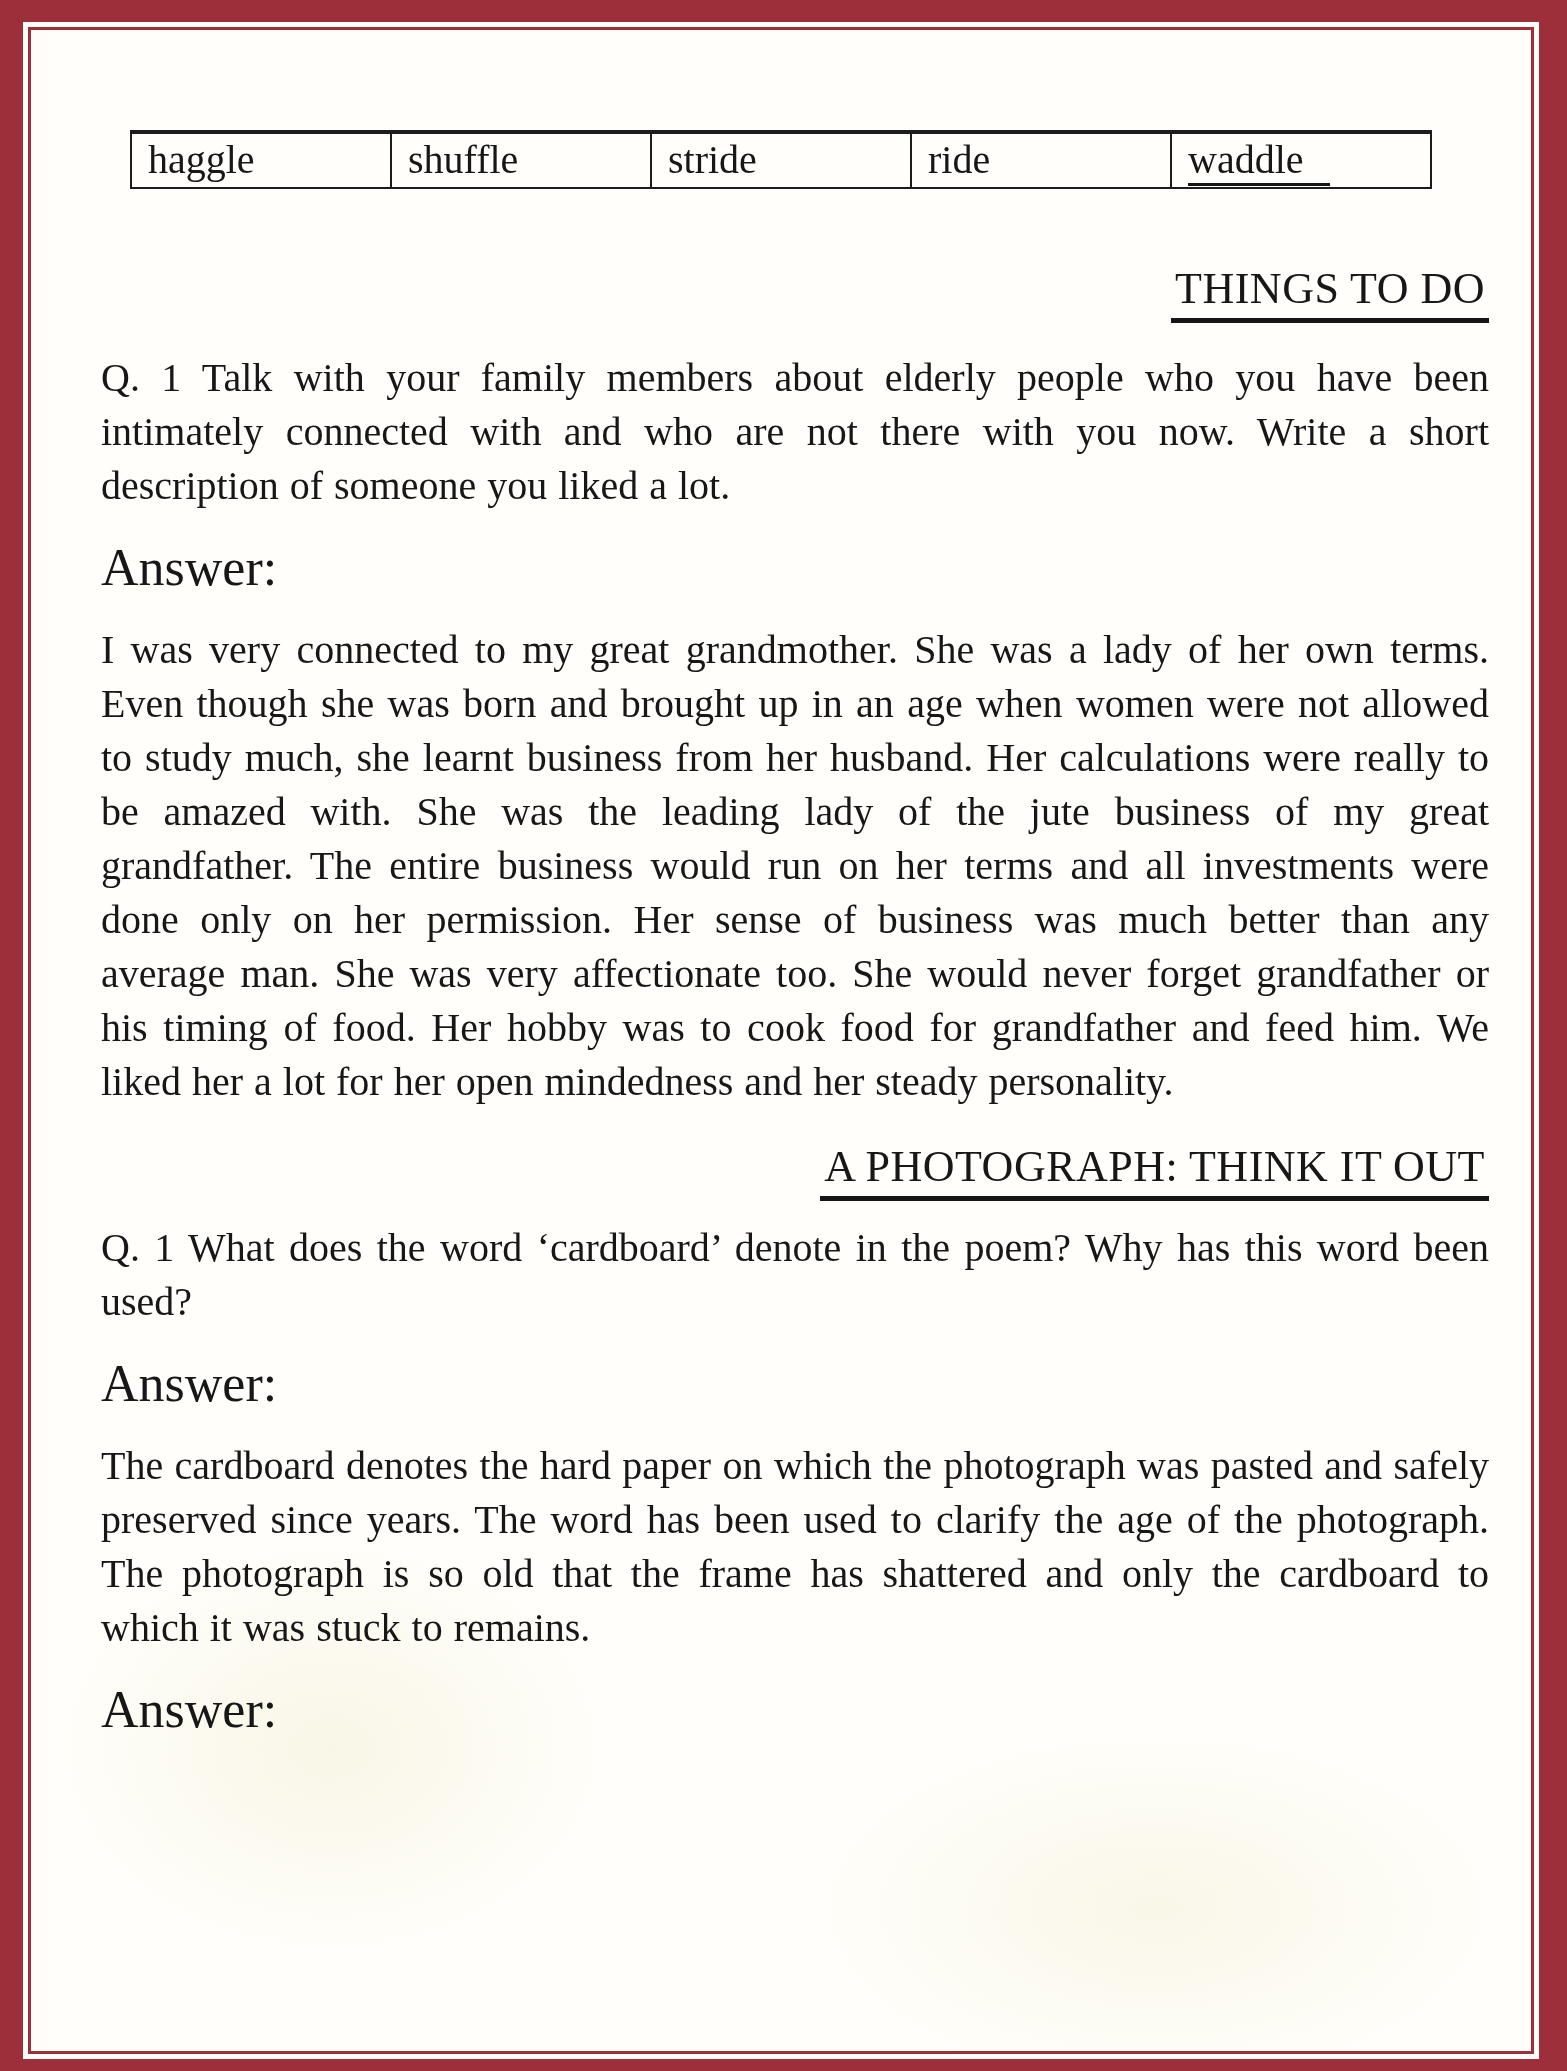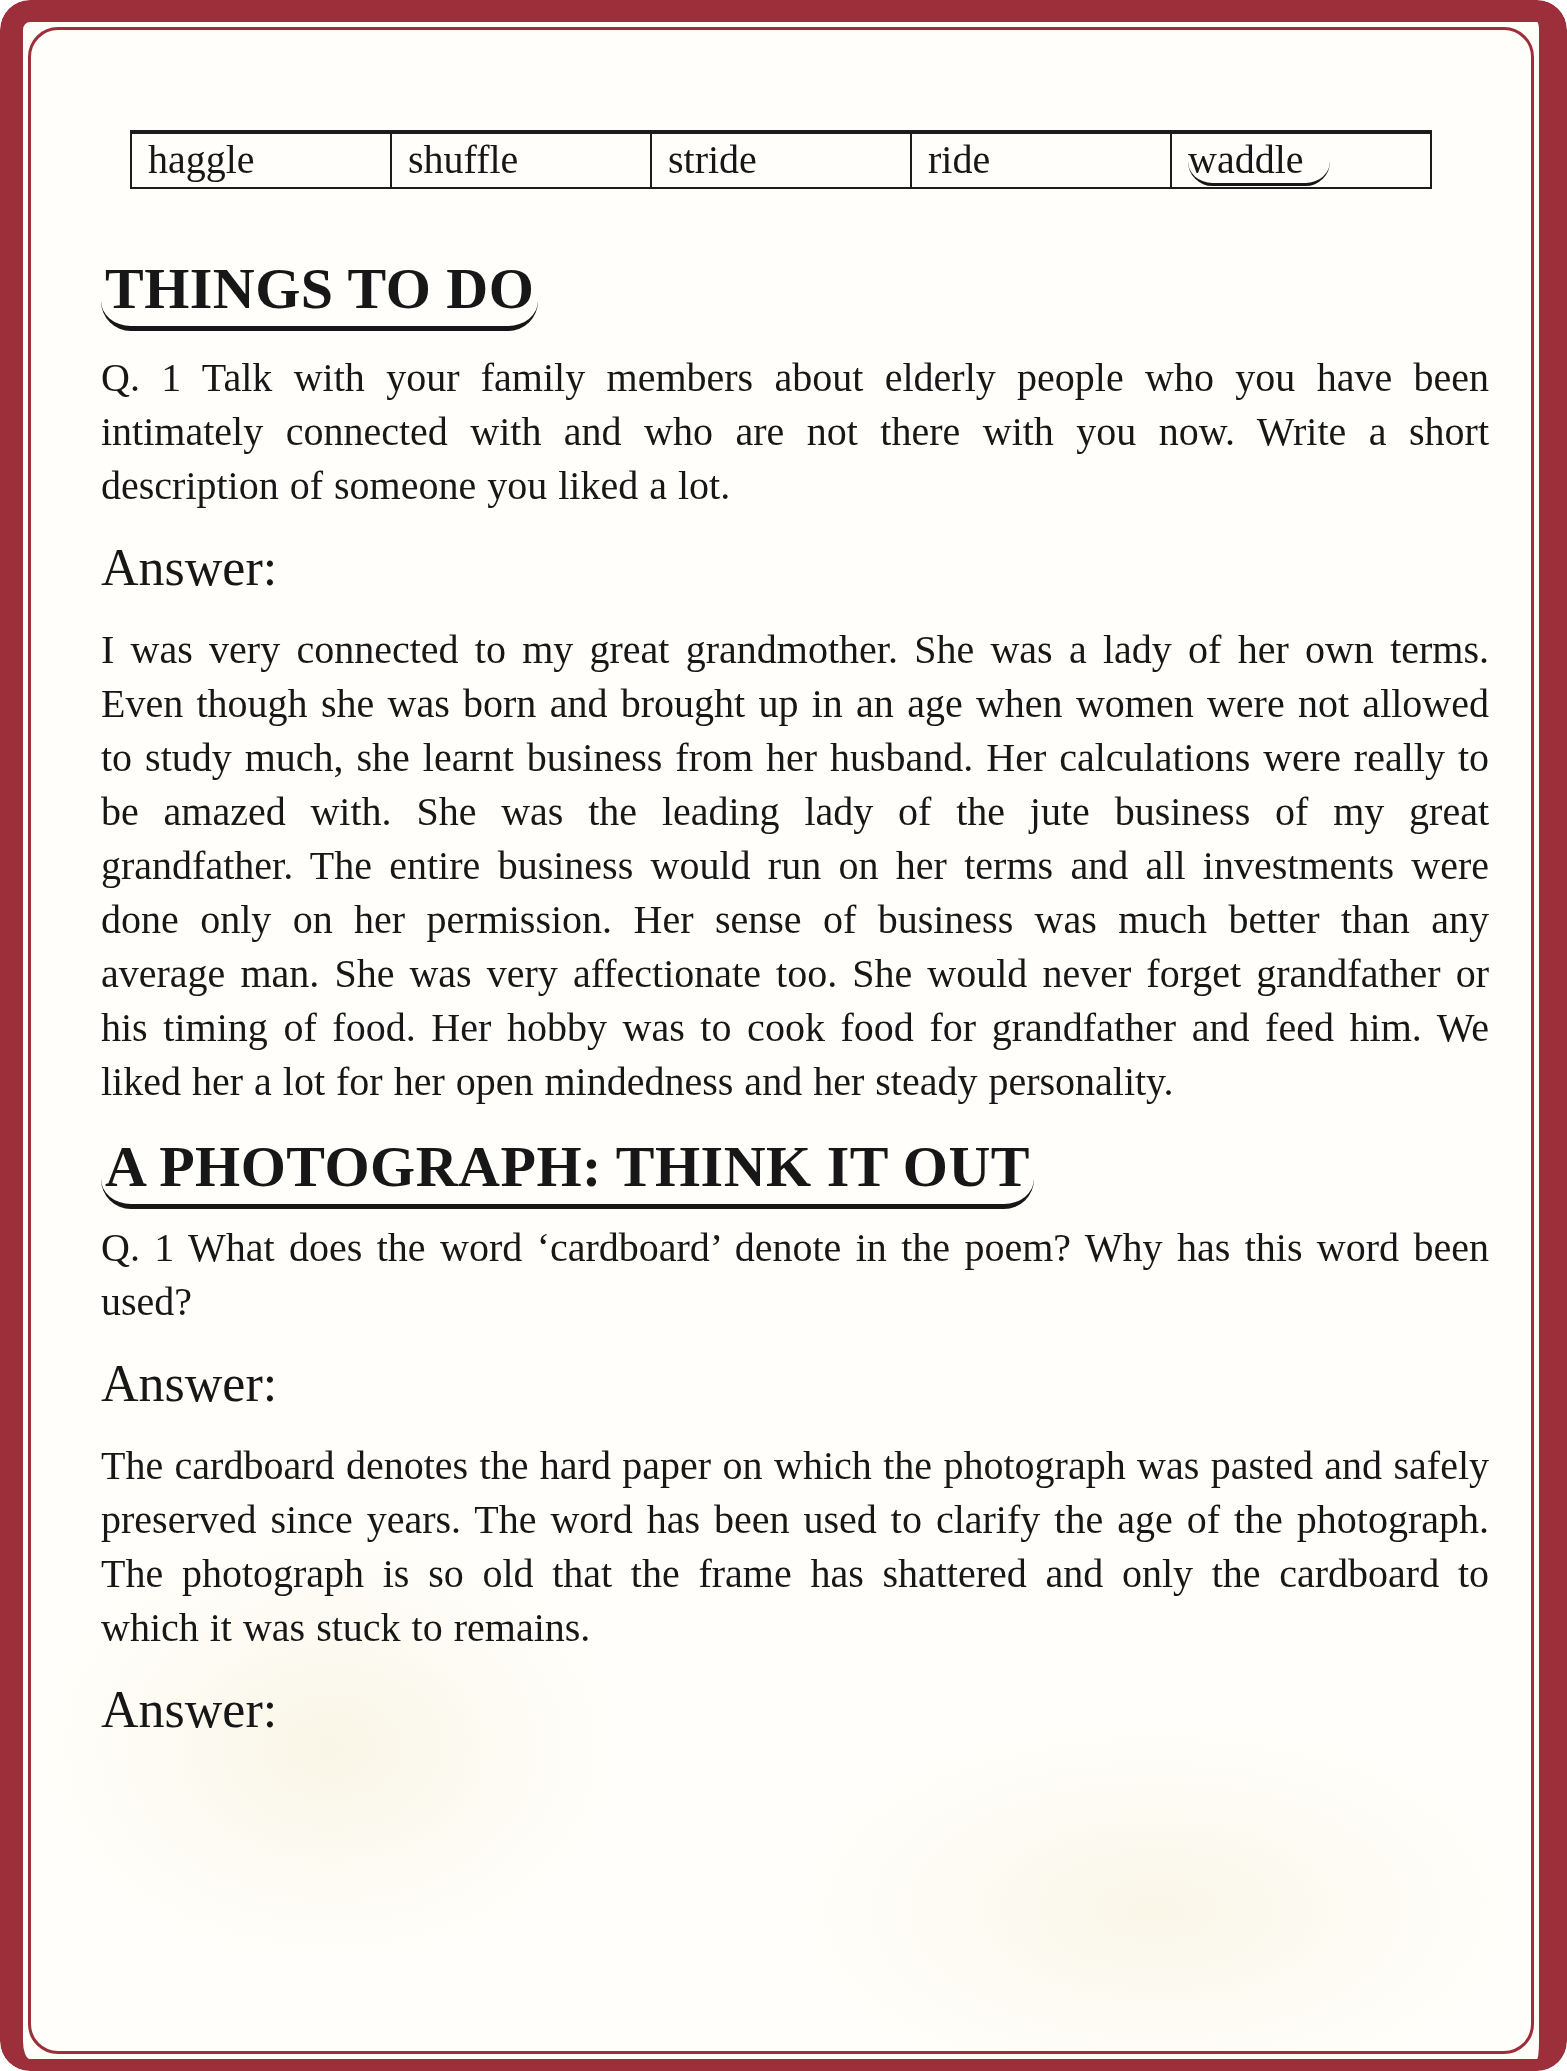--- a/index.html
+++ b/index.html
@@ -1,15 +1,15 @@
 <!DOCTYPE html>
 <html><head>
 <meta charset="utf-8">
 <style>
-  * { margin:0; padding:0; box-sizing:border-box;border-radius:30px; }
+  * { margin:0; padding:0; box-sizing:border-box; }
   html,body { width:1567px; }
   body {
     font-family:"Liberation Serif","DejaVu Serif",serif;
     color:#171717;
     background:#ffffff;
   }
   .page-frame {
     width:1567px; height:2071px;
     background:#fffef9;
     border-style:solid;
@@ -42,23 +42,23 @@
     white-space:nowrap;
   }
   table.word-table tr:first-child td { border-top-width:4px; }
   .u {
     border-bottom:3px solid #161616;
     padding-right:26px;
     padding-bottom:1px;
     text-align:right;
   }
   .sec-heading {
-    text-align:left;
-    font-size:58px;
-    font-weight:bold;
+    text-align:right;
+    font-size:44px;
+    font-weight:normal;
     line-height:56px;
     margin-top:72px;
     margin-bottom:34px;
     letter-spacing:0.5px;
   }
   .sec-heading > span {
     border-bottom:5px solid #161616;
     padding:0 4px 5px 4px;
   }
   .sec-heading.second { margin-top:30px; margin-bottom:26px; }

